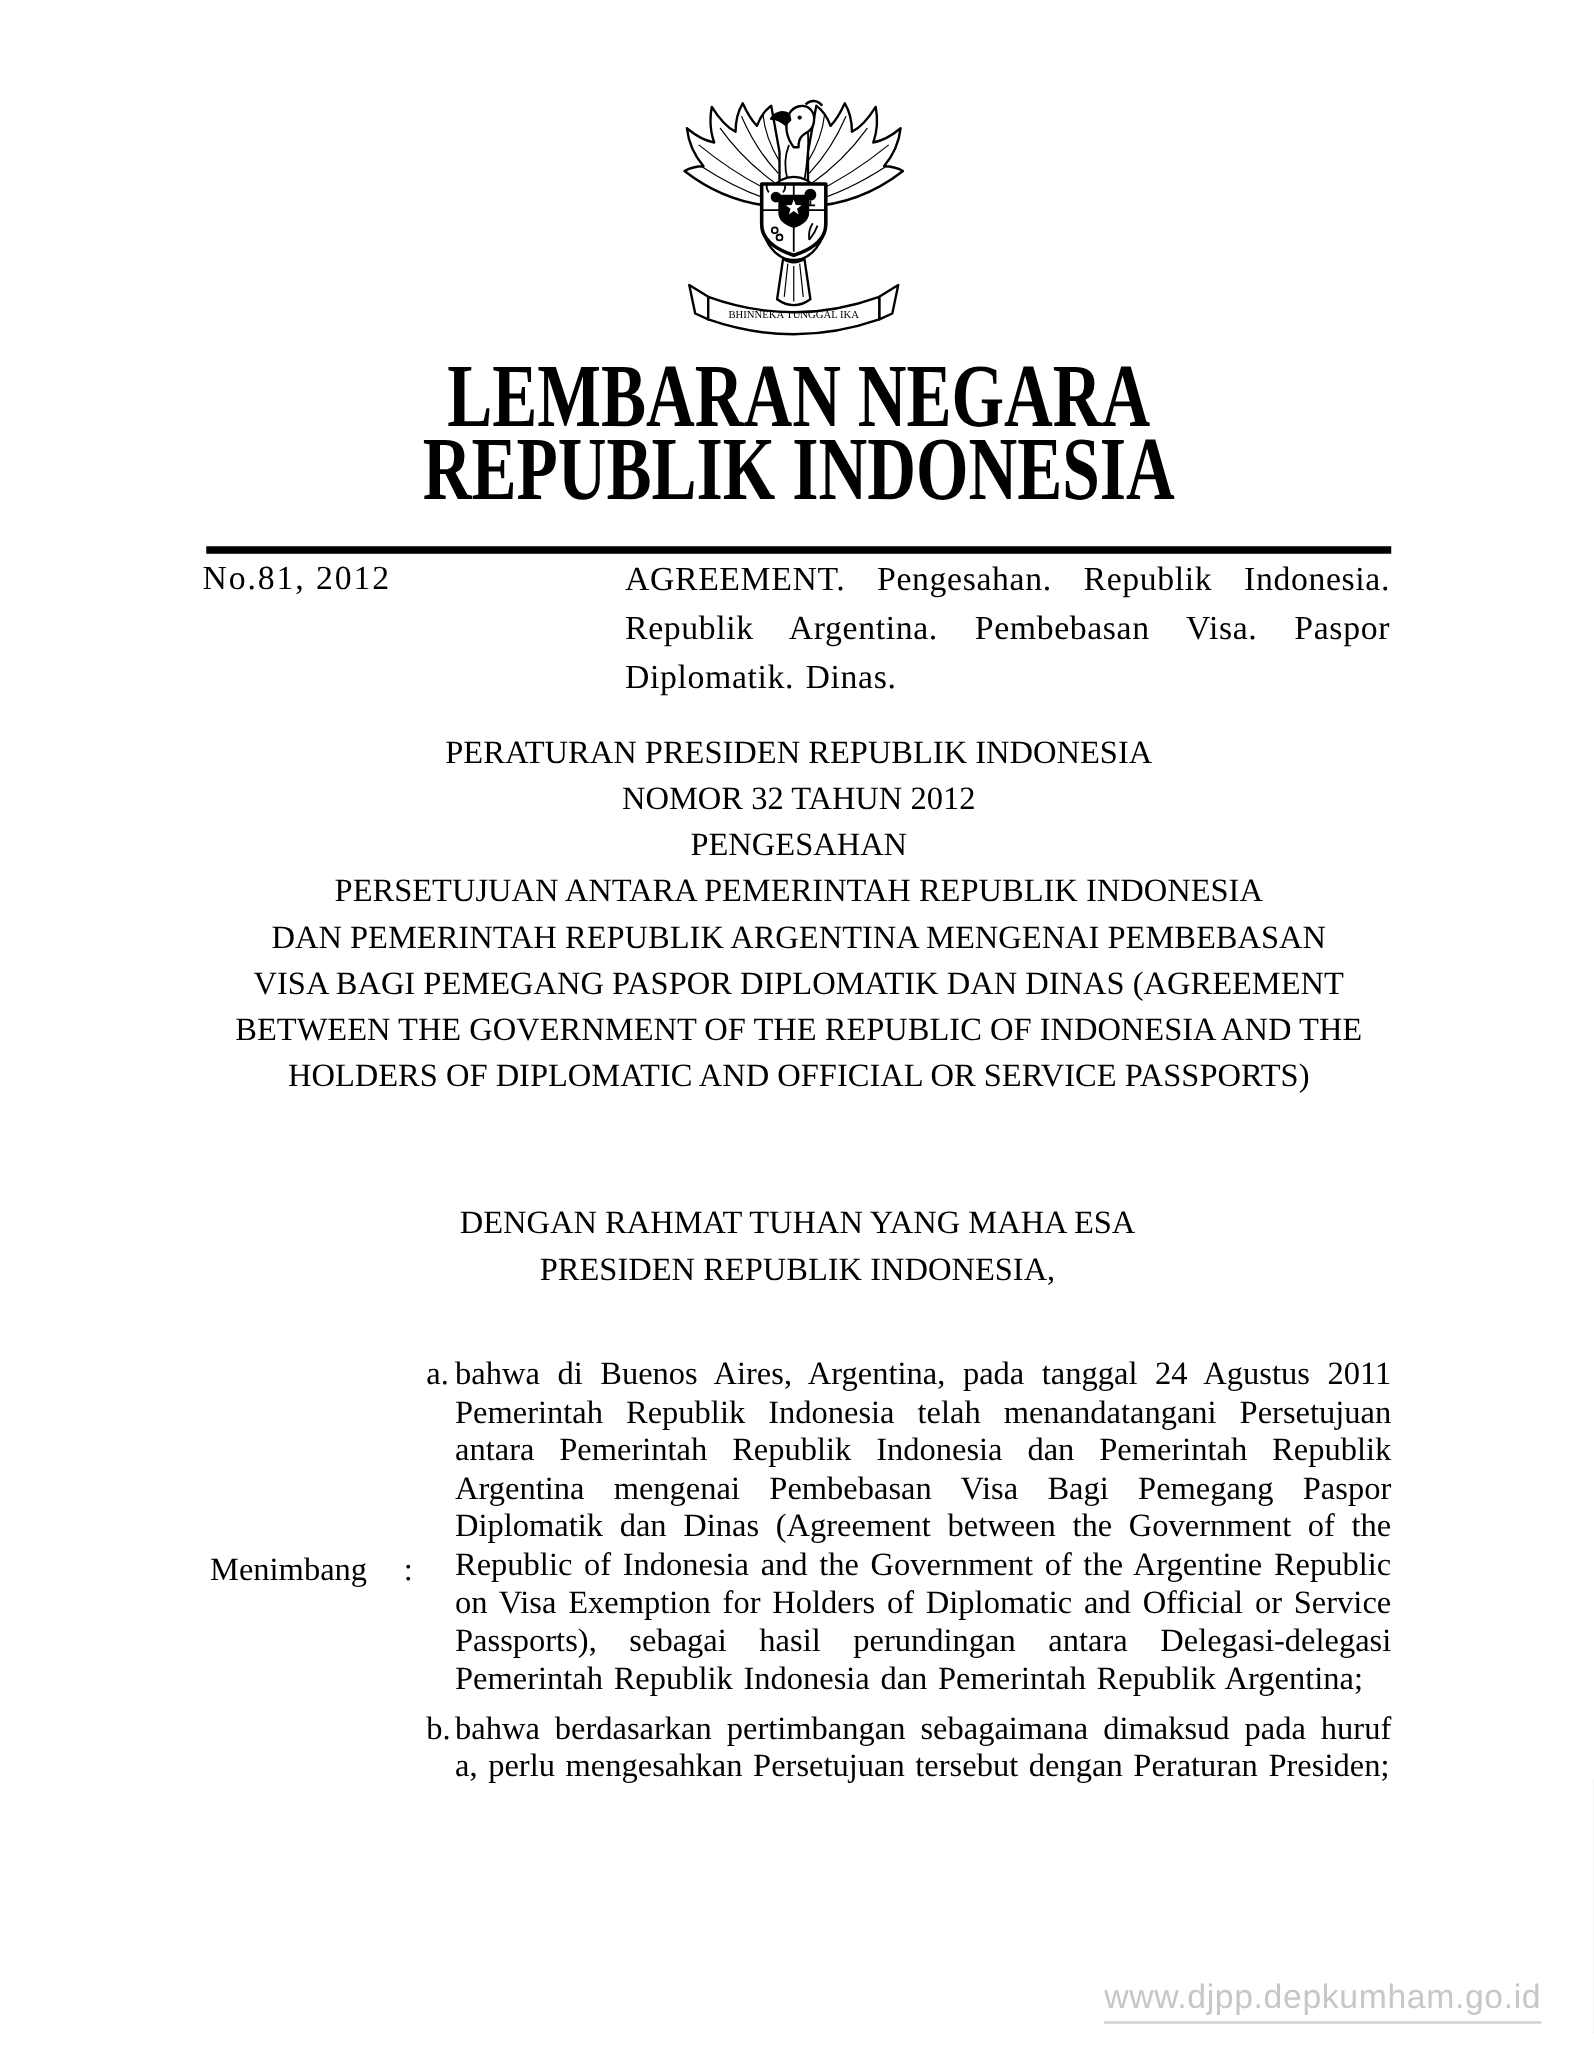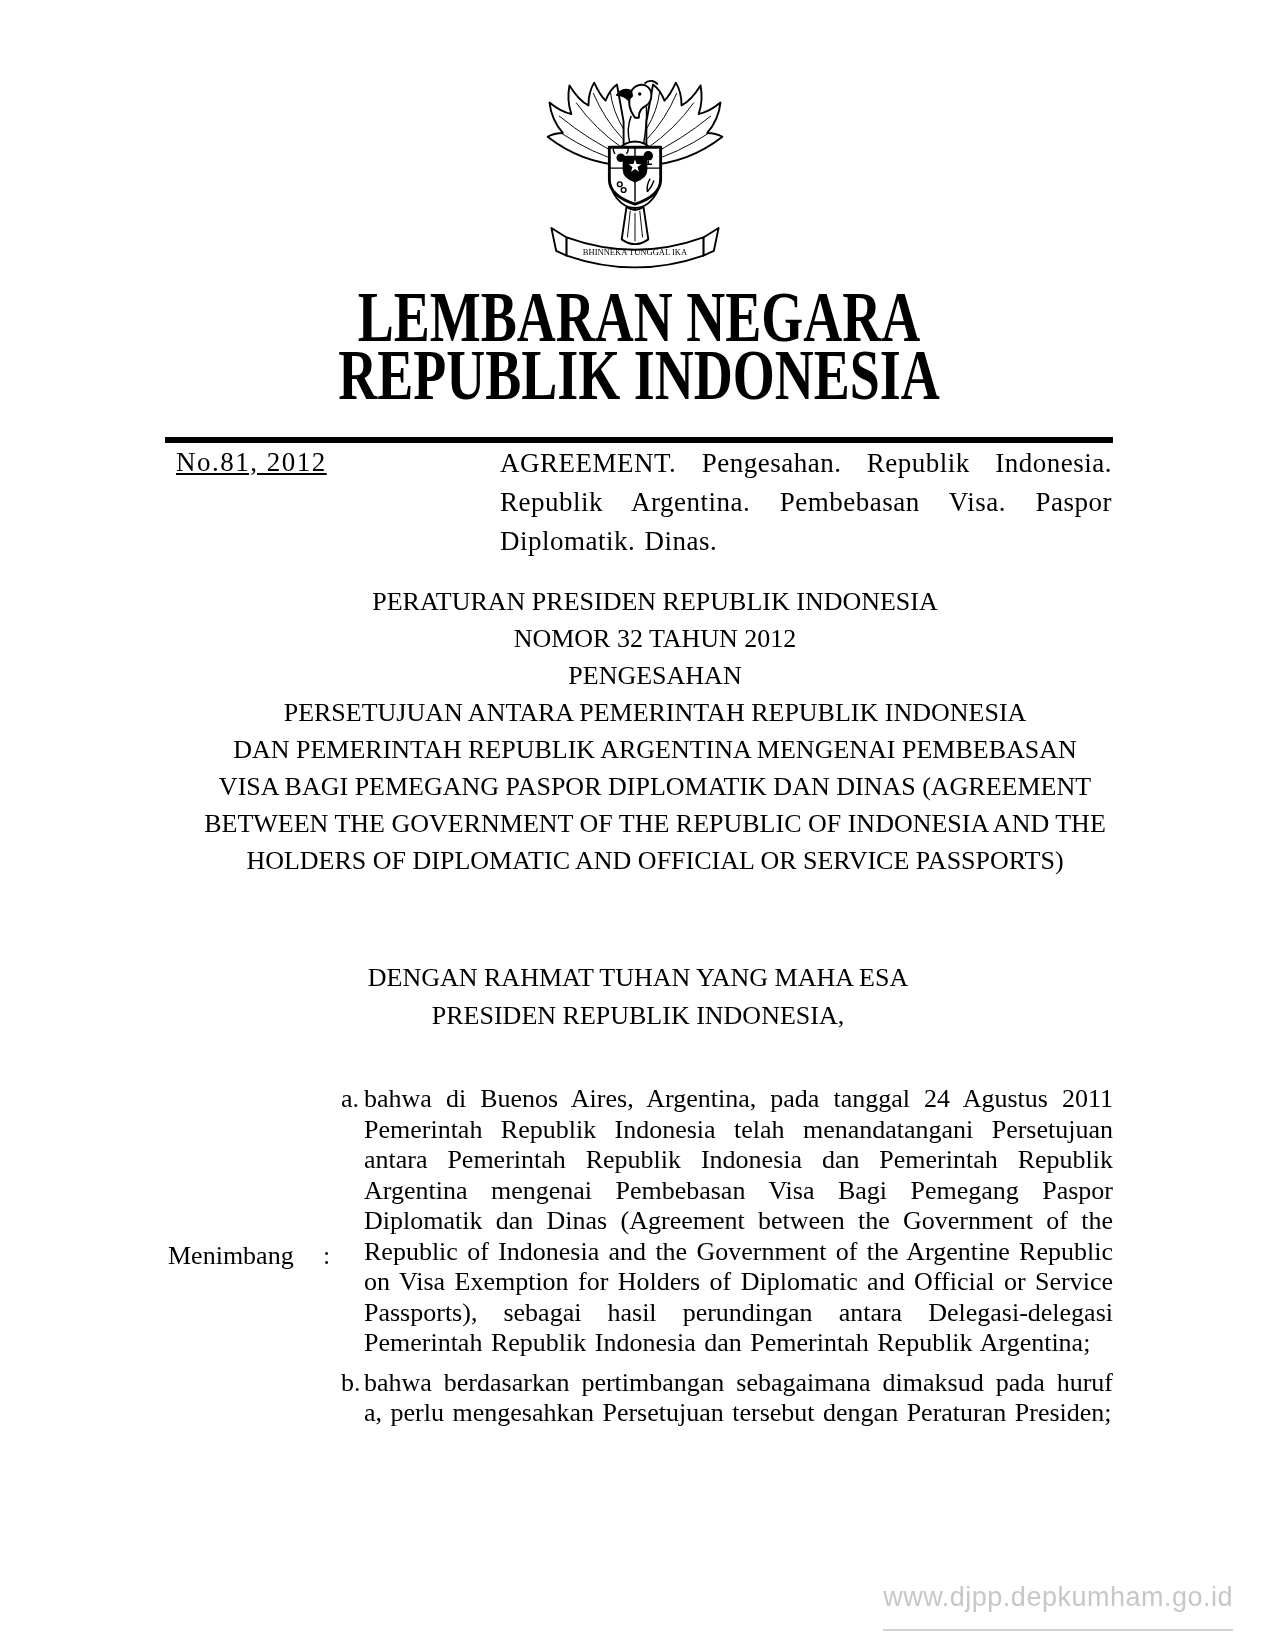--- a/index.html
+++ b/index.html
@@ -8,27 +8,27 @@
     color:#000;font-family:"Liberation Serif",serif;overflow:hidden;margin:0 auto;
   }
   .emblem{position:absolute;left:540px;top:76px;width:190px;height:208px;}
   .emblem svg{display:block;width:100%;height:100%;}
   .masthead{
     position:absolute;left:165px;top:288px;width:948px;text-align:center;
     font-weight:bold;font-size:72px;line-height:58px;letter-spacing:0px;
     transform:scaleX(0.75);transform-origin:50% 0;white-space:nowrap;
   }
   .rule{position:absolute;left:165px;top:437px;width:948px;height:6px;background:#000;}
-  .gazette-number{position:absolute;left:176px;top:447px;font-size:27px;letter-spacing:1.5px;text-decoration:underline;}
+  .gazette-number{position:absolute;left:162px;top:447px;font-size:27px;letter-spacing:1.5px;}
   .subject{
     position:absolute;left:500px;top:444px;width:612px;font-size:27px;line-height:39px;
     text-align:justify;letter-spacing:0.5px;word-spacing:2px;
   }
   .headings{
-    position:absolute;left:181px;top:583px;width:948px;text-align:center;
+    position:absolute;left:165px;top:583px;width:948px;text-align:center;
     font-size:26px;line-height:37px;
   }
   .em{}
   .invocation{
     position:absolute;left:164px;top:959px;width:948px;text-align:center;
     font-size:26px;line-height:38px;
   }
   .considering{
     position:absolute;left:168px;top:1084px;width:945px;font-size:26px;line-height:30.5px;
     display:flex;align-items:center;
@@ -36,21 +36,21 @@
   .menimbang-label{width:155px;flex:none;}
   .menimbang-colon{width:18px;flex:none;}
   .items{flex:1;min-width:0;}
   .item{display:flex;align-items:flex-start;}
   .item + .item{margin-top:9px;}
   .marker{width:23px;flex:none;}
   .itext{flex:1;text-align:justify;word-spacing:2px;}
   .watermark{
     position:absolute;right:42px;top:1582px;
     font-family:"Liberation Sans",sans-serif;font-size:27px;letter-spacing:0.5px;
-    color:#c7c7c7;border-bottom:2px solid #d2d2d2;padding-bottom:16px;
+    color:#c7c7c7;border-bottom:2px solid #d2d2d2;padding-bottom:4px;
   }
 </style>
 </head>
 <body>
 
 <div class="page">
 
   <div class="emblem">
     <svg viewBox="0 0 200 215" xmlns="http://www.w3.org/2000/svg">
       <g fill="none" stroke="#000" stroke-width="2" stroke-linejoin="round">

